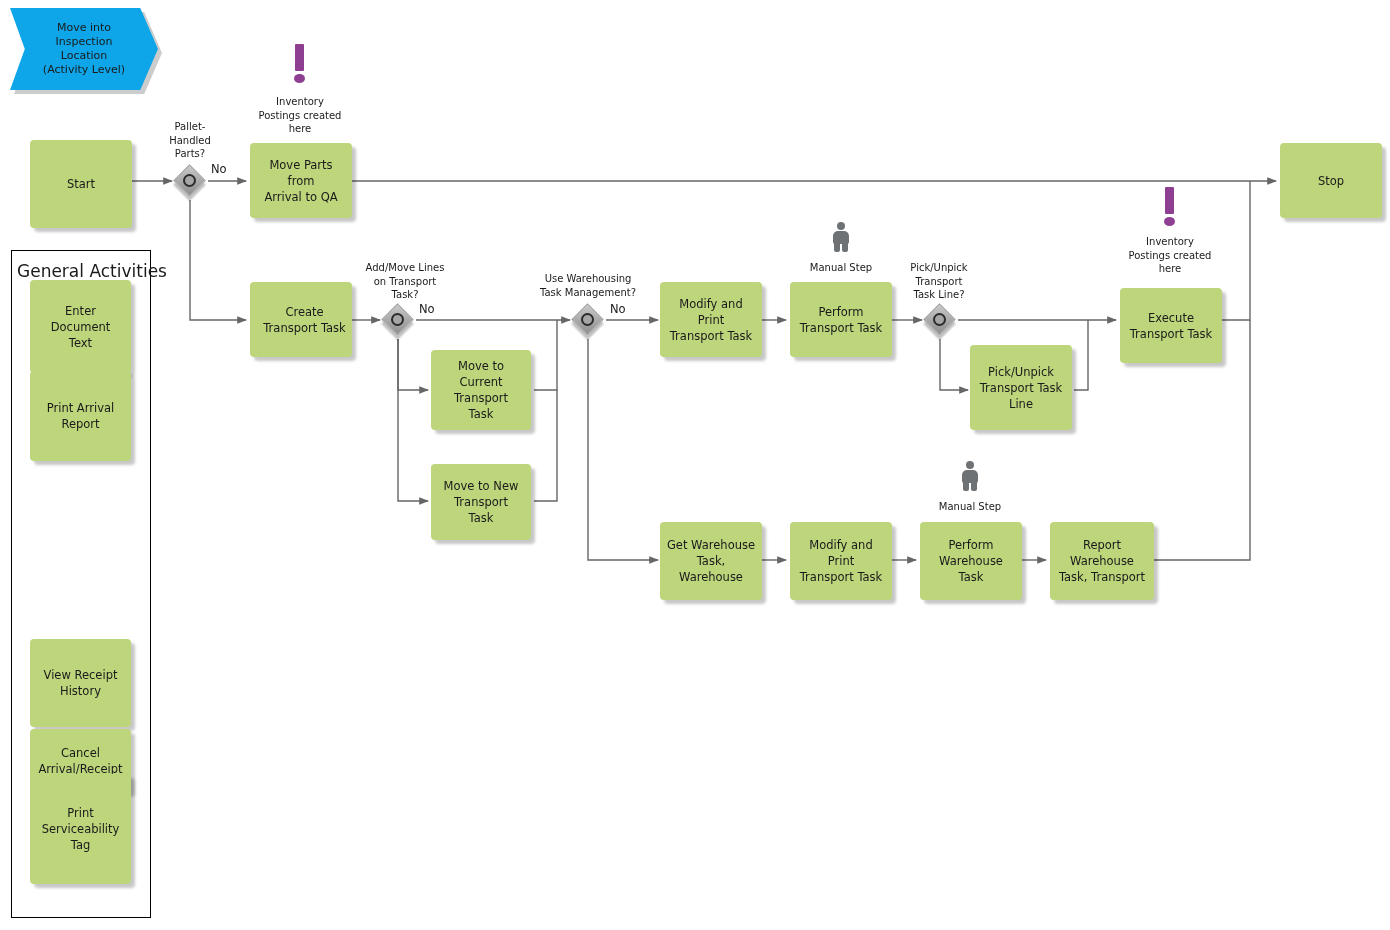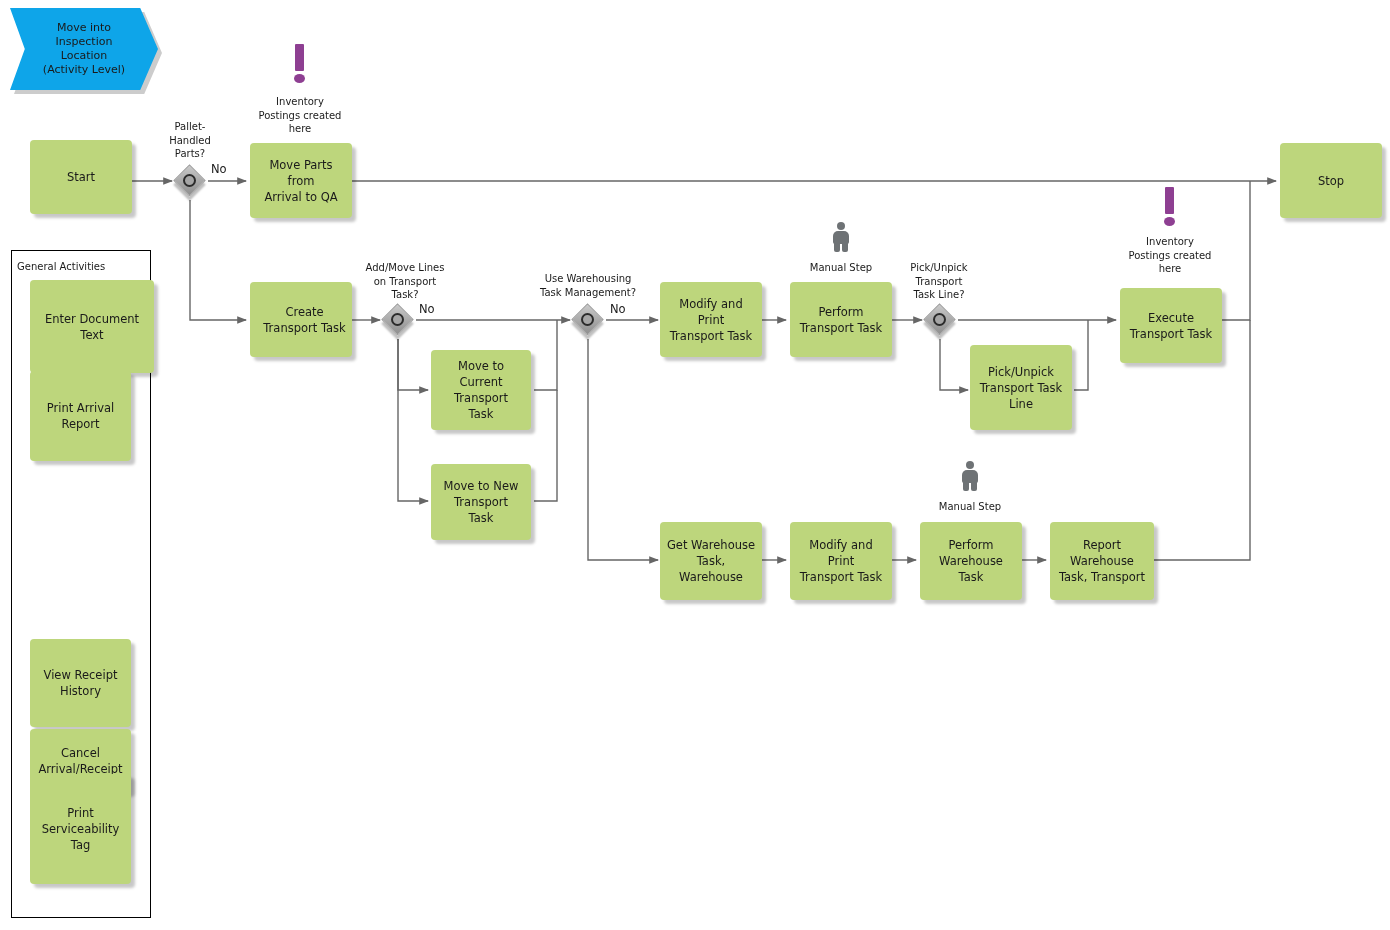--- a/index.html
+++ b/index.html
@@ -157,21 +157,21 @@
 
   
   .panel {
     position: absolute;
     border: 1.5px solid #000000;
     background: #ffffff;
     box-sizing: border-box;
   }
   .panel-title {
     position: absolute;
-    font-size: 10px;
+    font-size: 17px;
     color: #1a1a1a;
   }
 </style>
 </head>
 <body>
 
 <div id="canvas">
 
   <svg class="edges" viewBox="0 0 1390 930">
     <defs>
@@ -239,21 +239,21 @@
   </div>
 
   <div class="bang" style="left:293px; top:44px;">
     <div class="bar"></div>
     <div class="dot"></div>
   </div>
   <div class="label" style="left:232px; top:95px; width:136px;">Inventory
 Postings created
 here</div>
 
-  <div class="task" style="left:30px; top:140px; width:102px; height:74px;">
+  <div class="task" style="left:30px; top:140px; width:102px; height:88px;">
     <span>Start</span>
   </div>
 
   <div class="label" style="left:150px; top:120px; width:80px;">Pallet-
 Handled
 Parts?</div>
   <div class="gateway" style="left:175px; top:166px;">
     <div class="dia"></div>
     <div class="ring"></div>
   </div>
@@ -370,21 +370,21 @@
   </div>
   <div class="task" style="left:1050px; top:522px; width:104px; height:78px;">
     <span>Report
 Warehouse
 Task, Transport</span>
   </div>
 
   <div class="panel" style="left:11px; top:250px; width:140px; height:668px;"></div>
   <div class="panel-title" style="left:17px; top:261px;">General Activities</div>
 
-  <div class="task" style="left:30px; top:280px; width:124px; height:93px;">
+  <div class="task" style="left:30px; top:280px; width:101px; height:93px;">
     <span>Enter Document
 Text</span>
   </div>
   <div class="task" style="left:30px; top:371px; width:101px; height:90px;">
     <span>Print Arrival
 Report</span>
   </div>
   <div class="task" style="left:30px; top:639px; width:101px; height:88px;">
     <span>View Receipt
 History</span>

